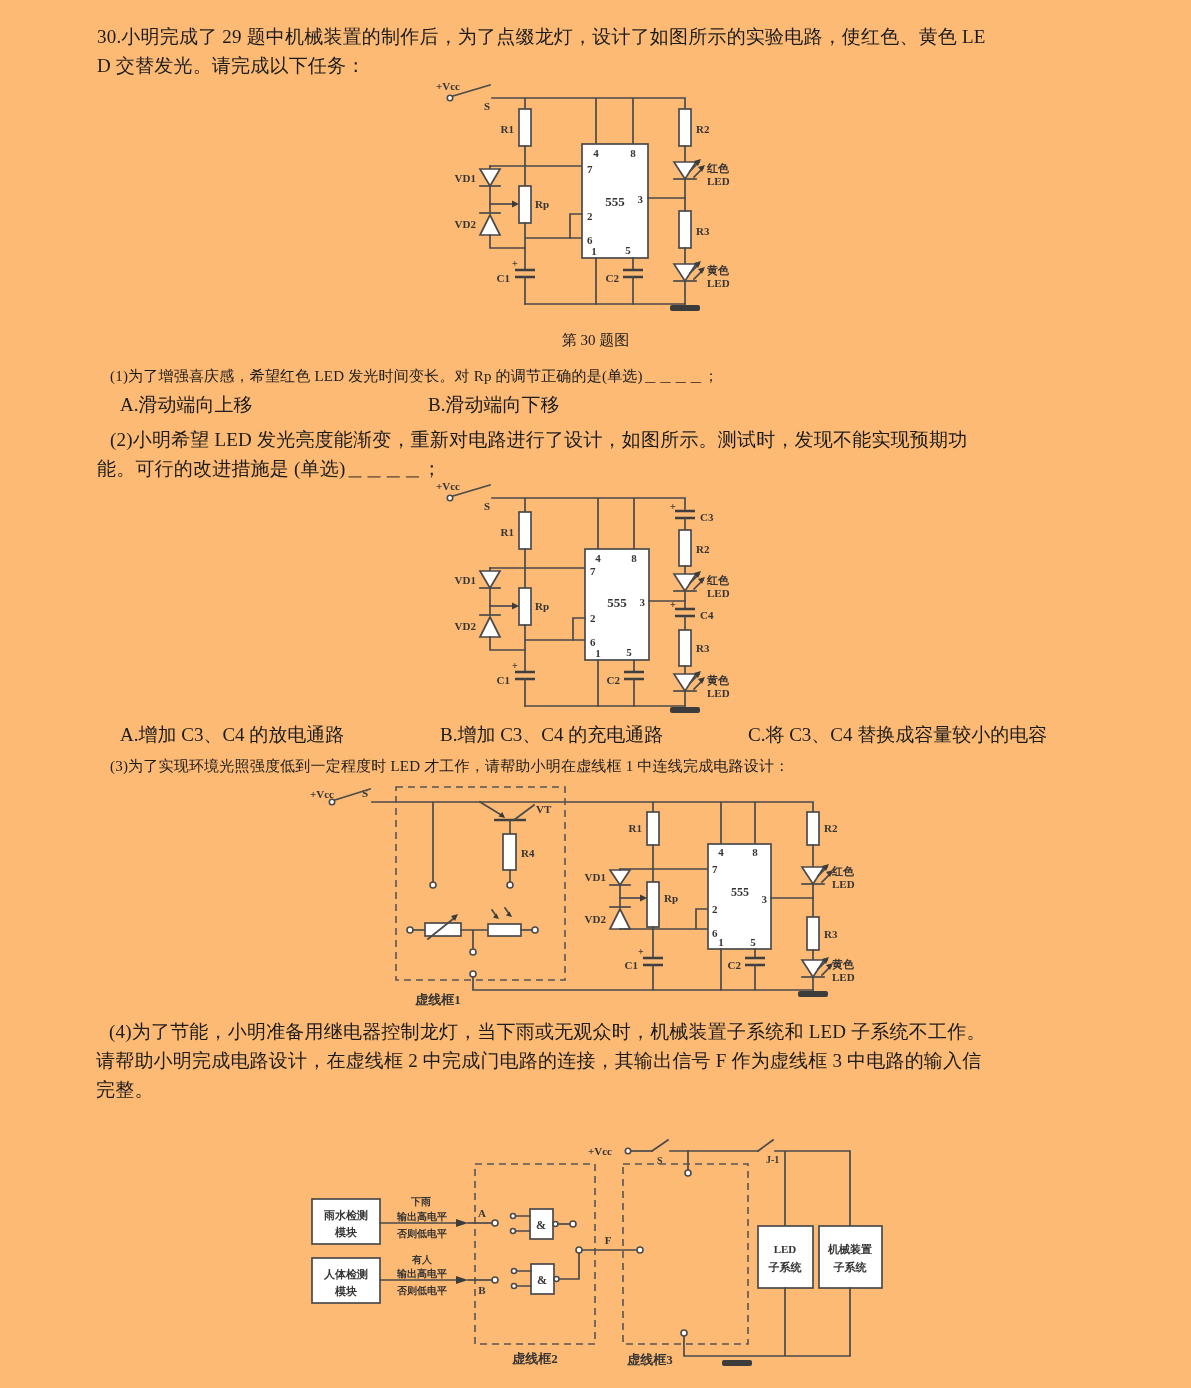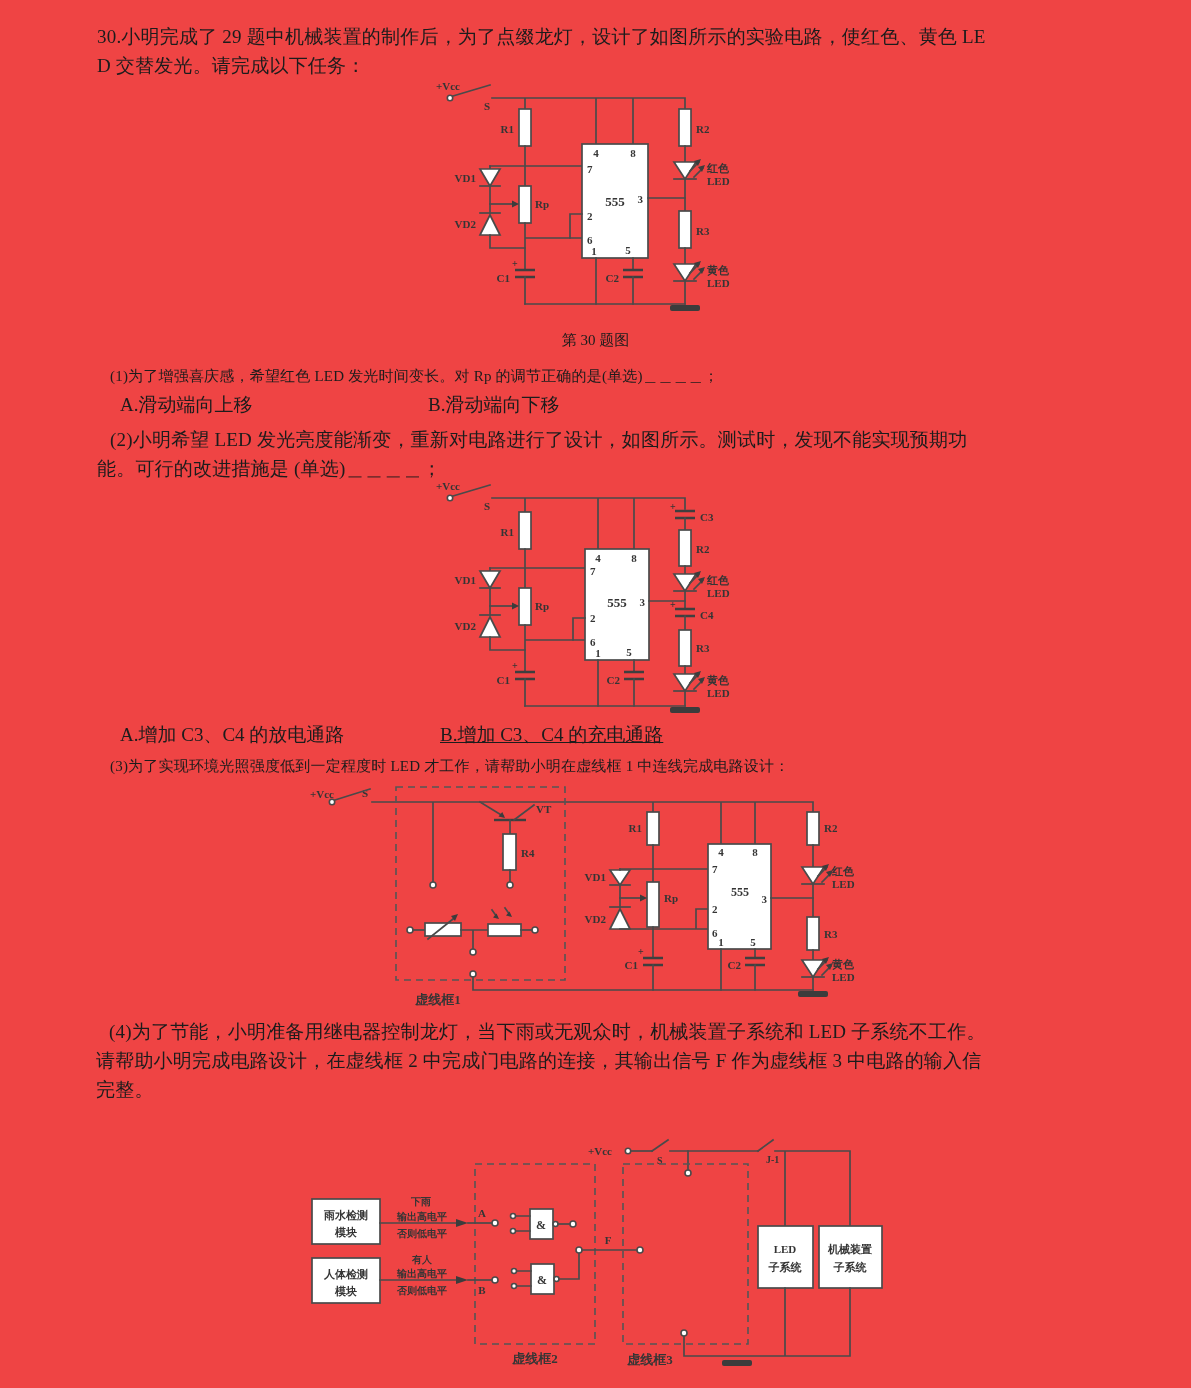--- a/index.html
+++ b/index.html
@@ -1,17 +1,17 @@
 <!DOCTYPE html>
 <html><head>
 <meta charset="utf-8">
 <style>
   html,body{margin:0;padding:0;background:#ffffff;}
   body{width:1191px;height:1388px;position:relative;font-family:"Liberation Serif",serif;color:#1c1c1c;}
-  .page{position:absolute;inset:0;background:#ef4444;}
+  .page{position:absolute;inset:0;background:#fdba74;}
   .line{position:absolute;white-space:nowrap;font-size:15px;line-height:29px;letter-spacing:.2px;}
   .block{position:absolute;white-space:nowrap;font-size:19px;line-height:29px;letter-spacing:.2px;}
   .block .l{height:29px;}
   .indent{padding-left:13px;font-family:Liberation Serif, serif;}
   .caption{position:absolute;left:0;width:1191px;text-align:center;font-size:15px;}
   .optrow{position:absolute;left:0;top:0;width:1191px;height:29px;font-size:19px;}
   .optrow span{position:absolute;white-space:nowrap;}
   .fig{position:absolute;}
   
   svg text{font-family:"Liberation Serif",serif;font-weight:600;fill:#353535;}
@@ -243,21 +243,22 @@
         <polygon class="fl" points="277,201 270,203 274,208"></polygon>
       <text x="279" y="208" font-size="11">黄色</text>
       <text x="279" y="221" font-size="11">LED</text>
     </g>
     <path class="w" d="M257 215V230"></path>
     <rect class="fl" x="242" y="231" width="30" height="6" rx="2"></rect>
   </svg>
 
   <div class="optrow" style="top:722px;">
     <span style="left:120px;">A.增加 C3、C4 的放电通路</span>
-    <span style="left:440px;text-decoration:underline;">B.增加 C3、C4 的充电通路</span>
+    <span style="left:440px;">B.增加 C3、C4 的充电通路</span>
+    <span style="left:748px;">C.将 C3、C4 替换成容量较小的电容</span>
   </div>
 
   <div class="line" style="left:110px;top:752px;">(3)为了实现环境光照强度低到一定程度时 LED 才工作，请帮助小明在虚线框 1 中连线完成电路设计：</div>
 
   <svg class="fig" style="left:308px;top:782px;" width="565" height="230" viewBox="0 0 565 230">
     <g>
       <text x="2" y="16" font-size="11">+Vcc</text>
       <text x="54" y="15" font-size="11">S</text>
       <circle class="nd" cx="24" cy="20" r="2.7"></circle>
       <line class="w" x1="27" y1="18" x2="62" y2="7"></line>

